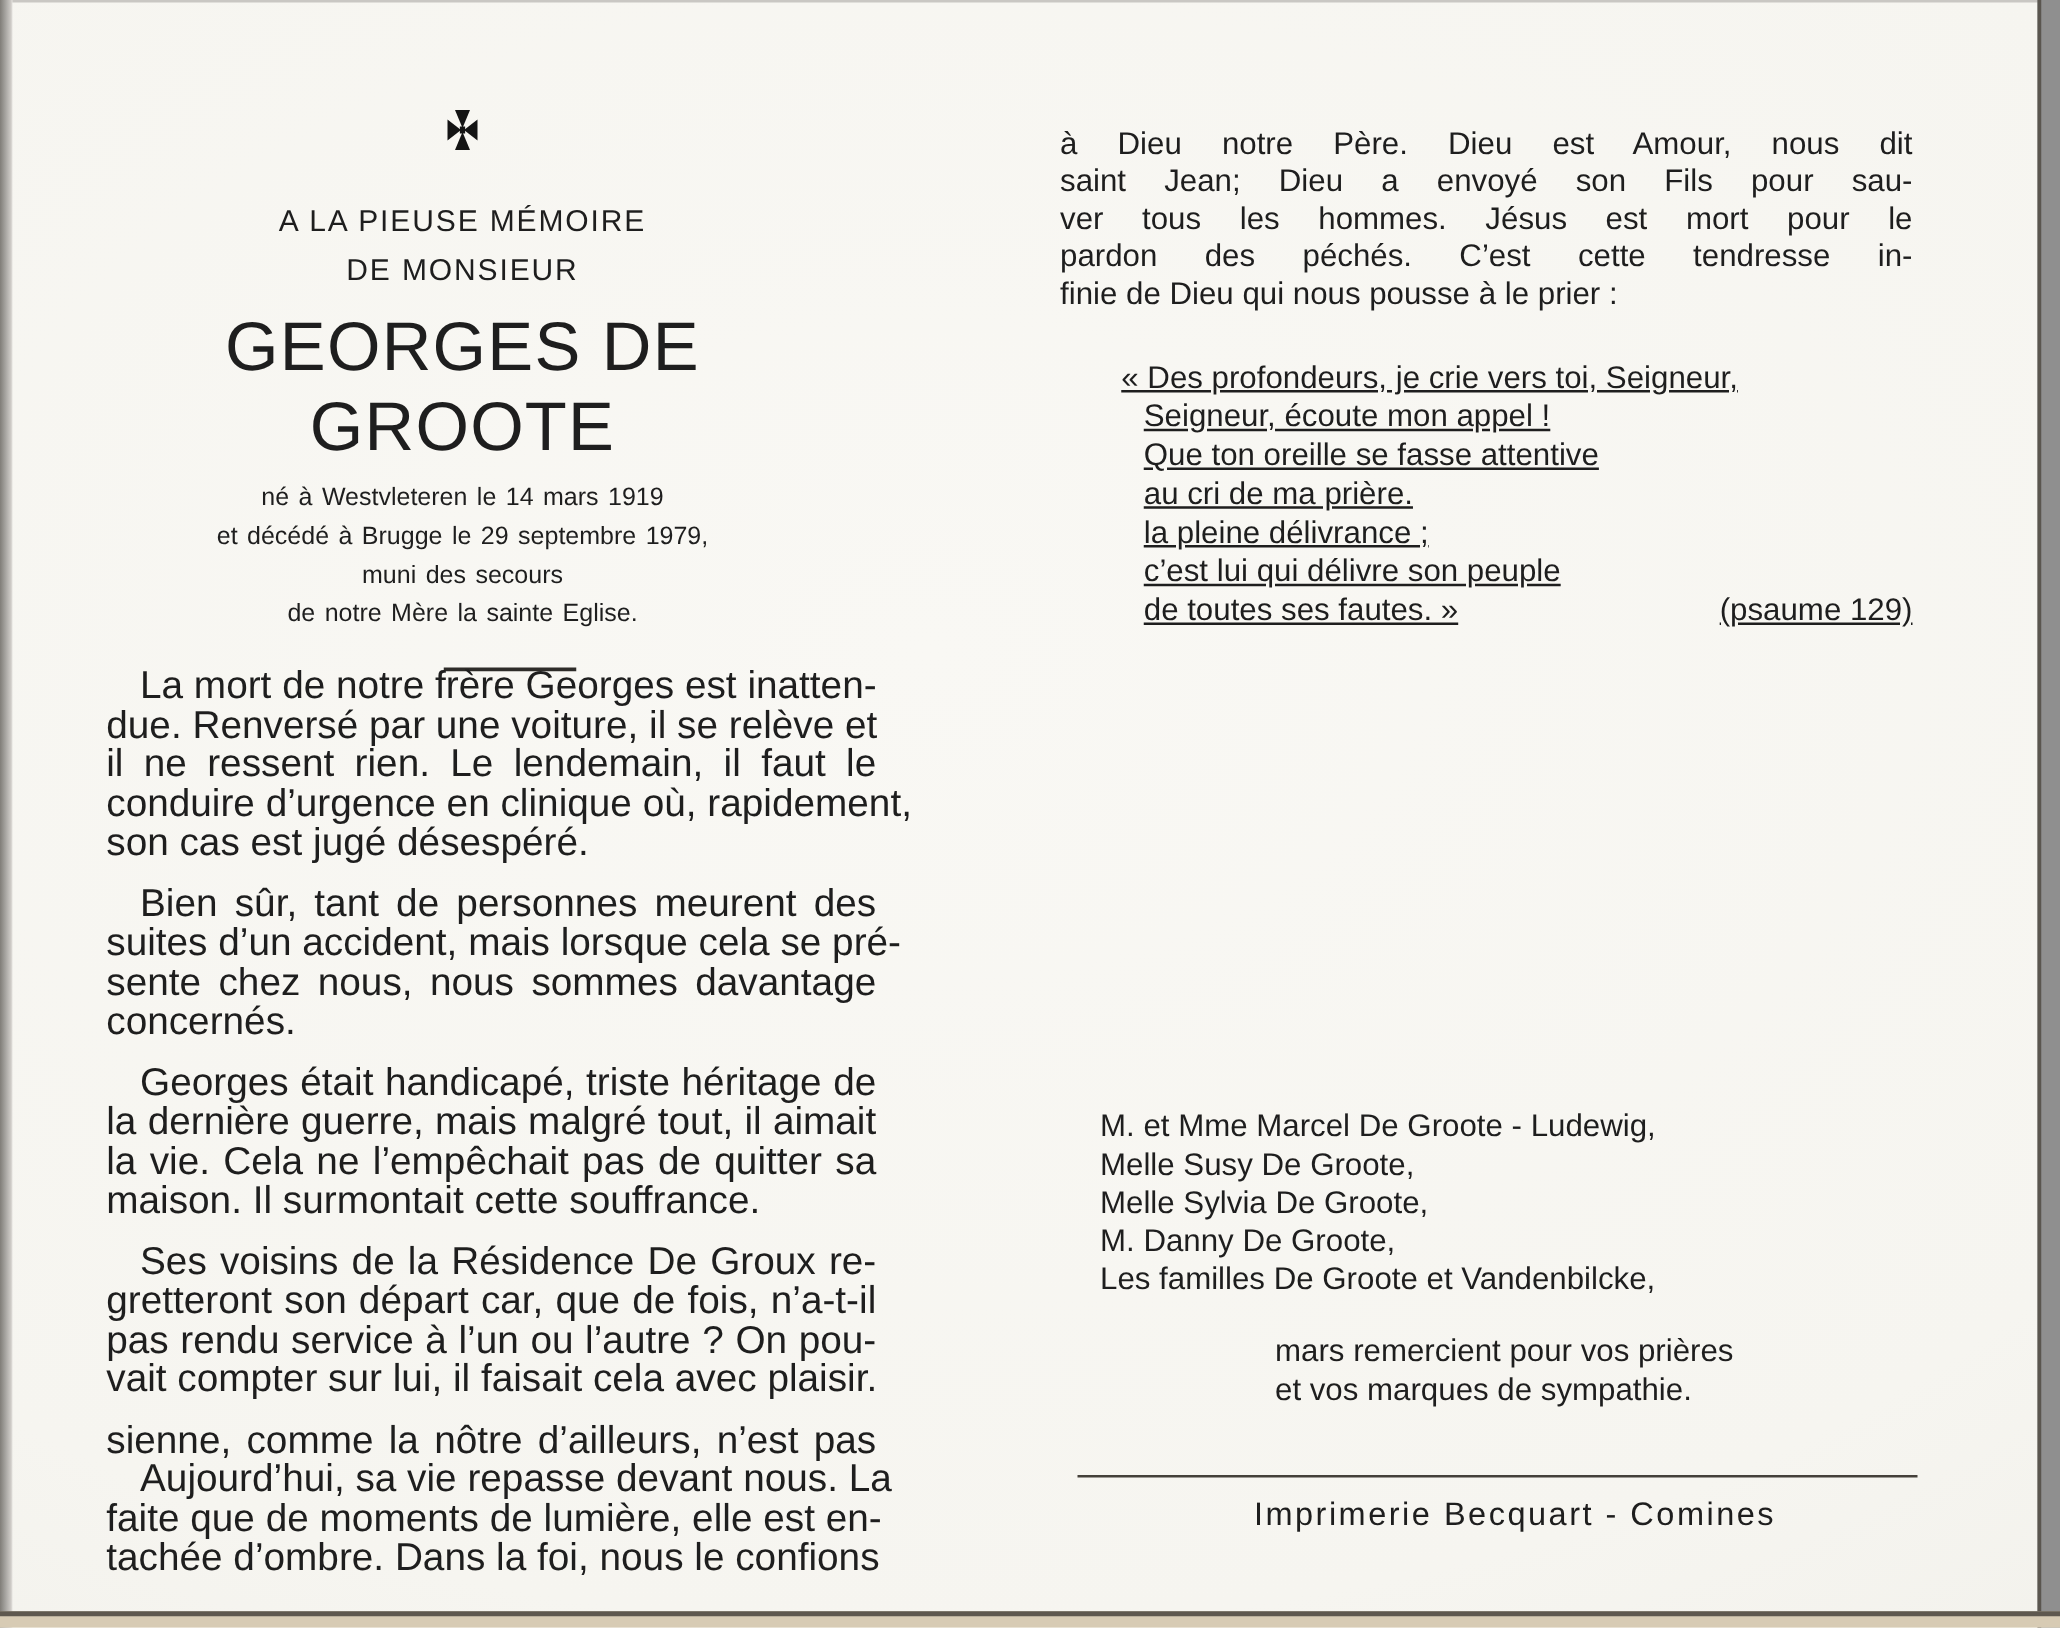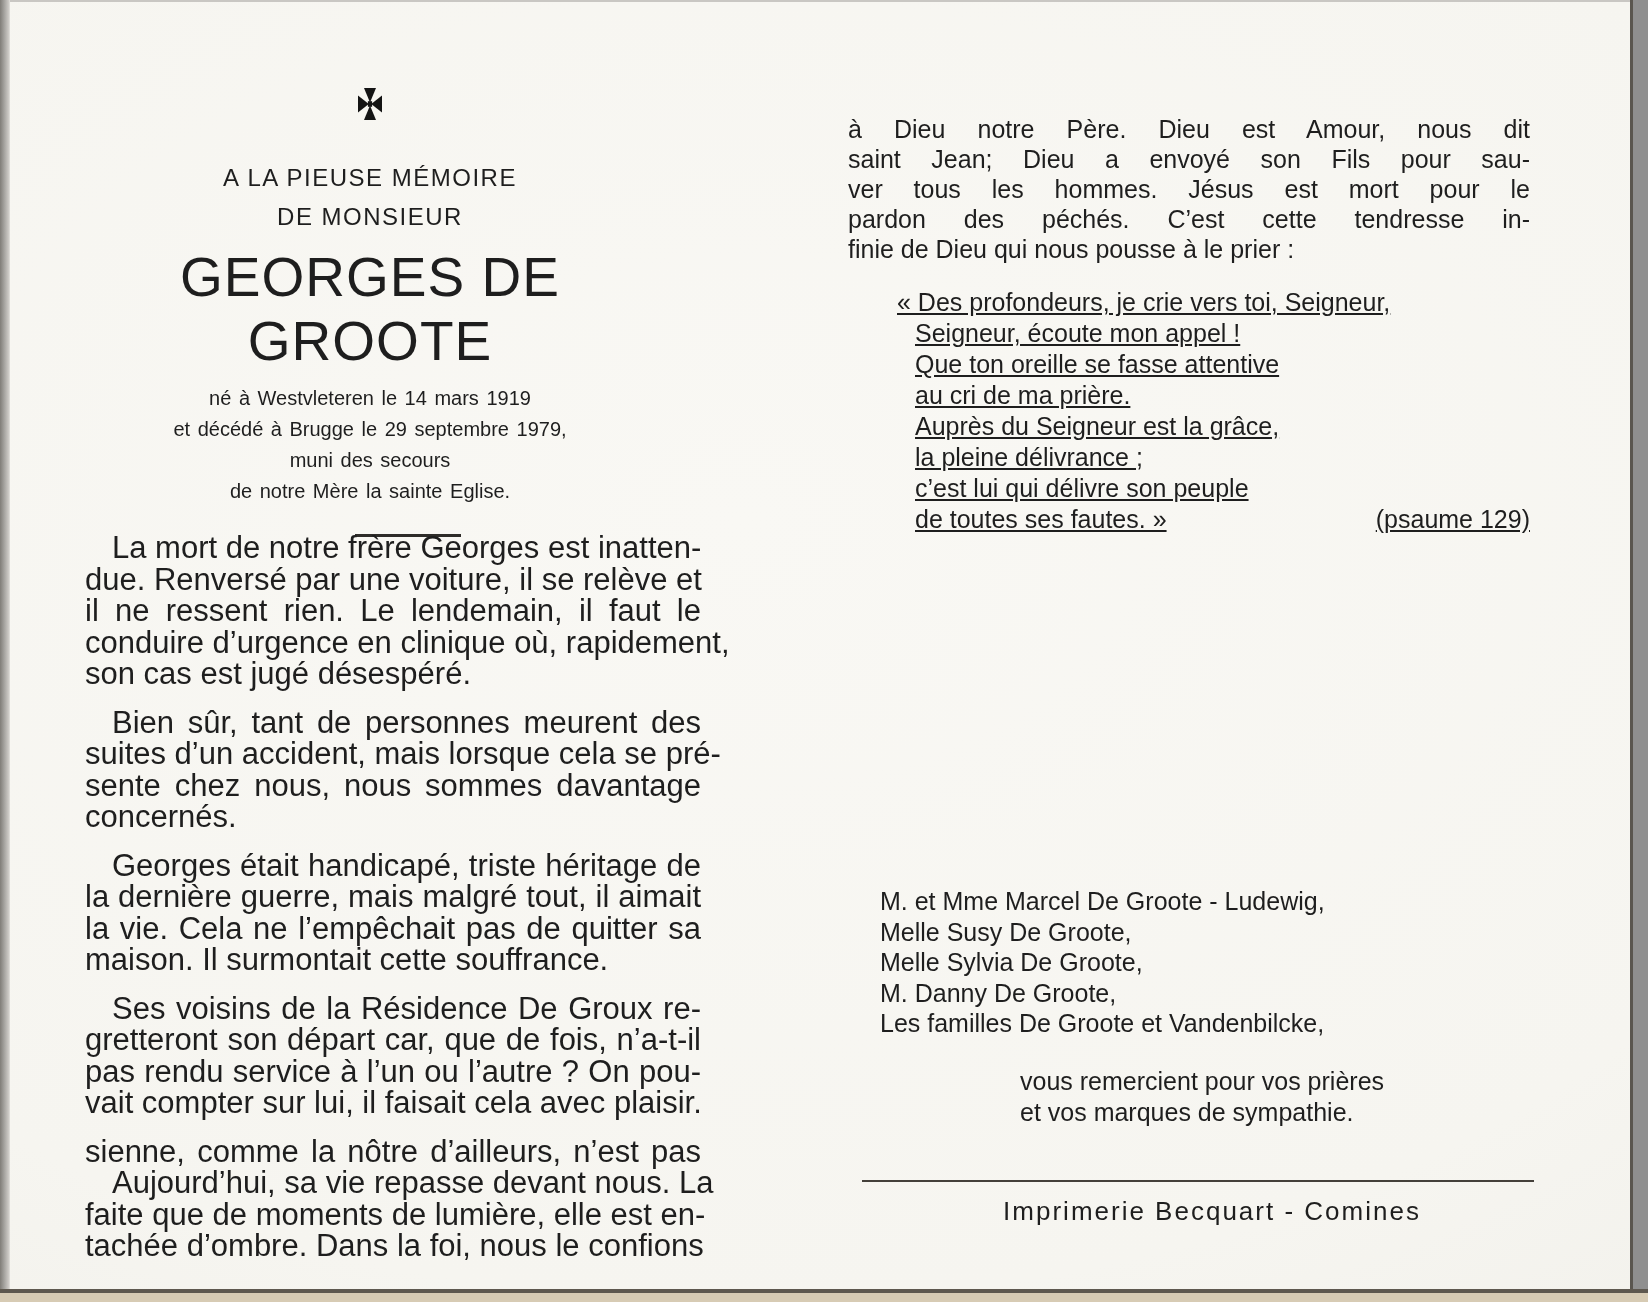--- a/index.html
+++ b/index.html
@@ -34,21 +34,21 @@
   .short-rule { width:106px; height:3px; background:#2e2c29; margin:27px auto 0; transform:translateX(38px); }
 
   .body-block { position:absolute; left:85px; top:500px; width:616px; font-size:31px; line-height:31.5px;margin-top:32px; }
   .para { margin:0 0 17px 0; }
   .jl   { text-align:justify; text-align-last:justify; white-space:nowrap; }
   .ll   { text-align-last:left; }
   .ind  { text-indent:27px; }
 
   
   .right-col { position:absolute; left:848px; top:0; width:682px; height:100%; font-size:25px; }
-  .intro  { position:absolute; top:114px; left:0; width:682px; line-height:30px; }
+  .intro  { position:absolute; top:100px; left:0; width:682px; line-height:30px; }
   .quote  { position:absolute; top:287px; left:0; width:682px; line-height:31px;text-decoration:underline; }
   .q-first { padding-left:49px; }
   .q-line  { padding-left:67px; }
   .q-last-row { display:flex; justify-content:space-between; padding-left:67px;text-align:right; }
   .family { position:absolute; top:886px; left:32px; line-height:30.5px; }
   .thanks { position:absolute; top:1066px; left:172px; line-height:31px; }
   .footer-rule { position:absolute; top:1180px; left:14px; width:672px; height:2px; background:#44403a; }
   .printer { position:absolute; top:1196px; left:14px; width:672px; text-align:center;
              font-size:26px; letter-spacing:2px; padding-left:28px; box-sizing:border-box; }
 </style>
@@ -127,39 +127,38 @@
       <div class="jl">ver tous les hommes. Jésus est mort pour le</div>
       <div class="jl">pardon des péchés. C’est cette tendresse in-</div>
       <div class="jl ll">finie de Dieu qui nous pousse à le prier :</div>
     </div>
 
     <div class="quote">
       <div class="q-first">« Des profondeurs, je crie vers toi, Seigneur,</div>
       <div class="q-line">Seigneur, écoute mon appel !</div>
       <div class="q-line">Que ton oreille se fasse attentive</div>
       <div class="q-line">au cri de ma prière.</div>
-      <div class="q-line">Auprès du Seigneur est la grâce,</div>
       <div class="q-line">la pleine délivrance ;</div>
       <div class="q-line">c’est lui qui délivre son peuple</div>
       <div class="q-last-row">
         <span>de toutes ses fautes. »</span>
         <span>(psaume 129)</span>
       </div>
     </div>
 
     <div class="family">
       <div>M. et Mme Marcel De Groote - Ludewig,</div>
       <div>Melle Susy De Groote,</div>
       <div>Melle Sylvia De Groote,</div>
       <div>M. Danny De Groote,</div>
       <div>Les familles De Groote et Vandenbilcke,</div>
     </div>
 
     <div class="thanks">
-      <div>vous remercient pour vos prières</div>
+      <div>mars remercient pour vos prières</div>
       <div>et vos marques de sympathie.</div>
     </div>
 
     <div class="footer-rule"></div>
     <div class="printer">Imprimerie Becquart - Comines</div>
   </div>
 
 </div>
 
 </body></html>

